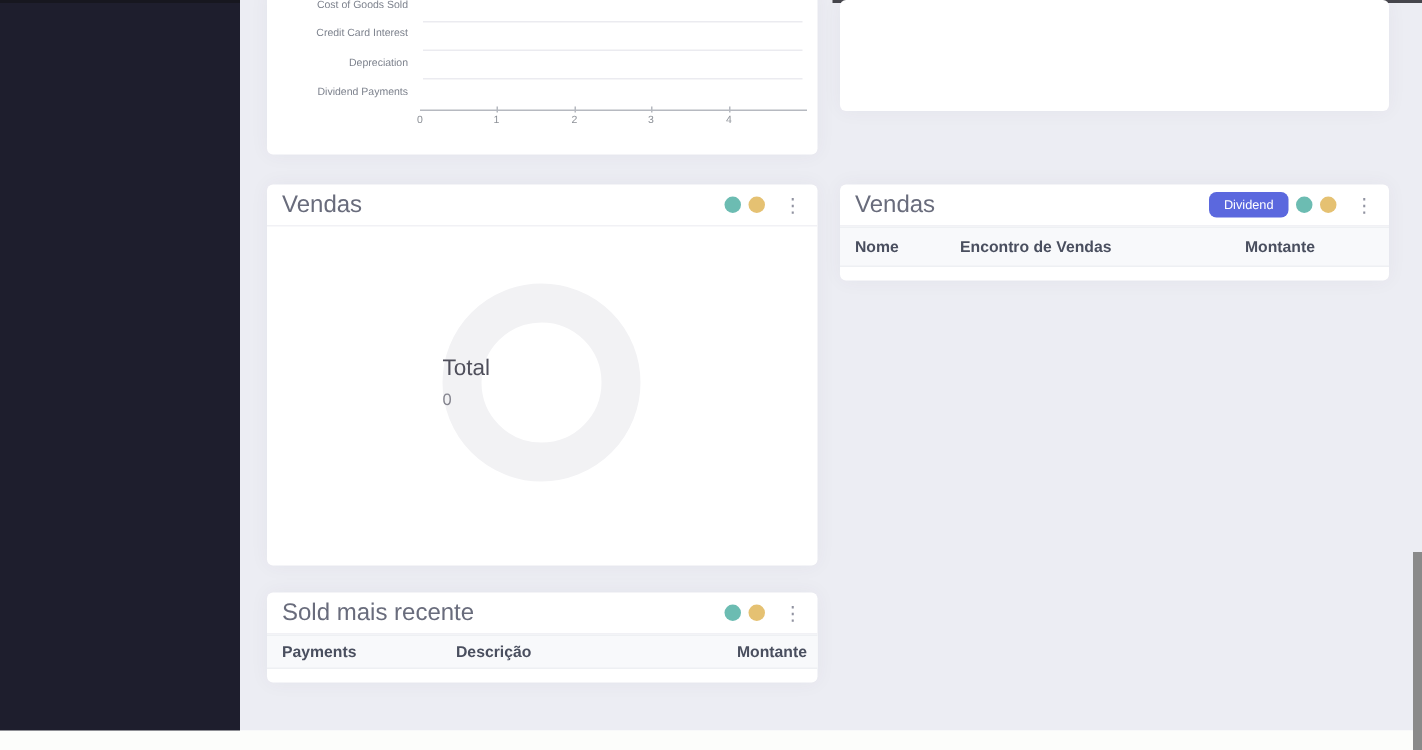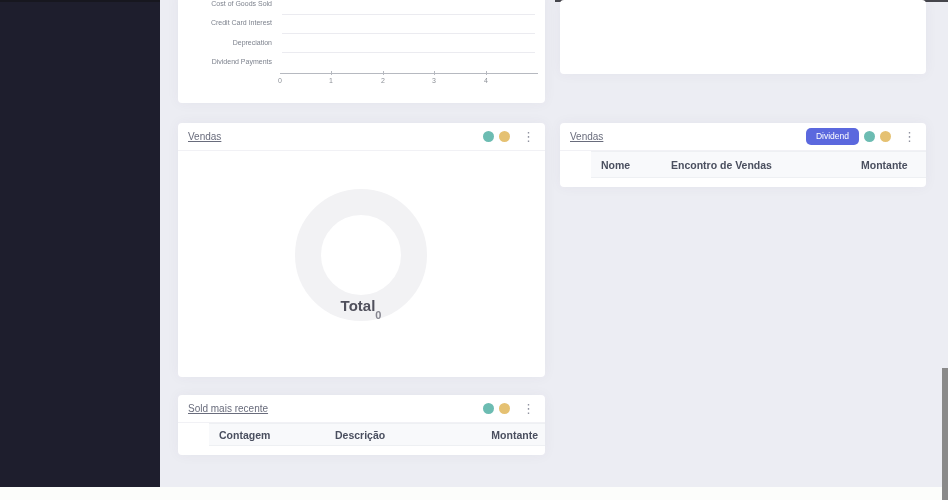--- a/index.html
+++ b/index.html
@@ -33,21 +33,21 @@
 
   .card {
     position: absolute; background: #ffffff; border-radius: 4px;
     box-shadow: 0 0 13px 0 rgba(82,63,105,0.05);
   }
   .card-header {
     height: 28px; display: flex; align-items: center;
     padding: 0 10px; border-bottom: 1px solid #f1f1f5;
     box-sizing: border-box;
   }
-  .card-title { font-size: 10px; color: #696c7c; flex: 0 0 auto; text-decoration: underline; }
+  .card-title { font-size: 16px; color: #696c7c; flex: 0 0 auto; }
   .header-right { margin-left: auto; display: flex; align-items: center; gap: 5px; }
   .dot { width: 11px; height: 11px; border-radius: 50%; }
   .dot-teal { background: #6cbcb2; }
   .dot-yellow { background: #e5c172; }
   .kebab {
     margin-left: 7px; color: #9193a1; font-size: 13px; line-height: 11px;
     letter-spacing: 0; cursor: pointer; user-select: none;
   }
   .pill-btn {
     background: #5b68de; color: #ffffff; font-size: 8.5px;
@@ -71,30 +71,30 @@
   }
 
   
   #donut-card { left: 178px; top: 123px; width: 367px; height: 254px; }
   .donut-ring {
     position: absolute; left: 117px; top: 38px; width: 132px; height: 132px;
     box-sizing: border-box; border: 26px solid #f2f2f4; border-radius: 50%;
   }
   .donut-center {
     position: absolute; left: 117px; top: 38px; width: 132px; height: 132px;
-    display: flex; flex-direction: row; align-items: flex-end; justify-content: center; font-weight: bold;
+    display: flex; flex-direction: column; align-items: flex-start; justify-content: center;
   }
   .donut-total-label { font-size: 15px; color: #50505c; margin-bottom: 7px; }
   .donut-total-value { font-size: 11px; color: #85858f; }
 
   
   .thead-row {
     position: relative; box-sizing: border-box;
     background: #f8f9fb; border-top: 1px solid #eef0f3; border-bottom: 1px solid #eef0f3;
-    font-size: 10.5px; font-weight: bold; color: #4a4f5f; margin-left: 31px;
+    font-size: 10.5px; font-weight: bold; color: #4a4f5f;
   }
   .th { position: absolute; top: 50%; transform: translateY(-50%); white-space: nowrap; }
 
   #sales-card { left: 560px; top: 123px; width: 366px; height: 64px; }
   #sales-card .thead-row { height: 27px; }
 
   #income-card { left: 178px; top: 395px; width: 367px; height: 60px; }
   #income-card .thead-row { height: 23px; }
 
   #empty-card { left: 560px; top: 0; width: 366px; height: 74px; }
@@ -173,21 +173,21 @@
   <div class="card" id="income-card">
     <div class="card-header">
       <span class="card-title">Sold mais recente</span>
       <span class="header-right">
         <span class="dot dot-teal"></span>
         <span class="dot dot-yellow"></span>
         <span class="kebab">⋮</span>
       </span>
     </div>
     <div class="thead-row">
-      <span class="th" style="left:10px">Contagem</span>
+      <span class="th" style="left:10px">Payments</span>
       <span class="th" style="left:126px">Descrição</span>
       <span class="th" style="right:7px">Montante</span>
     </div>
   </div>
 
   <div class="bottom-strip"></div>
   <div class="scrollbar-thumb"></div>
 
 </div>
 

